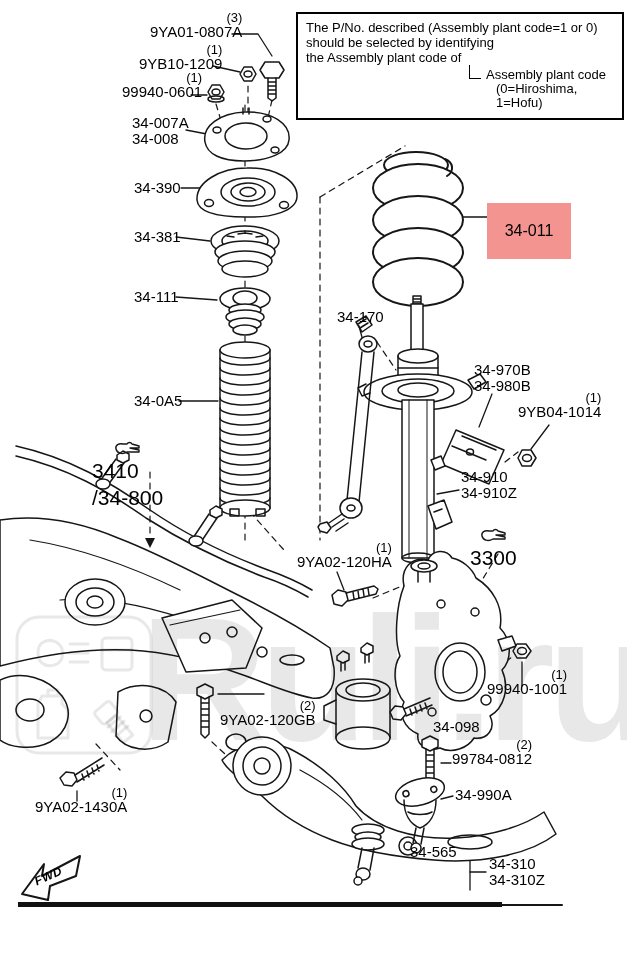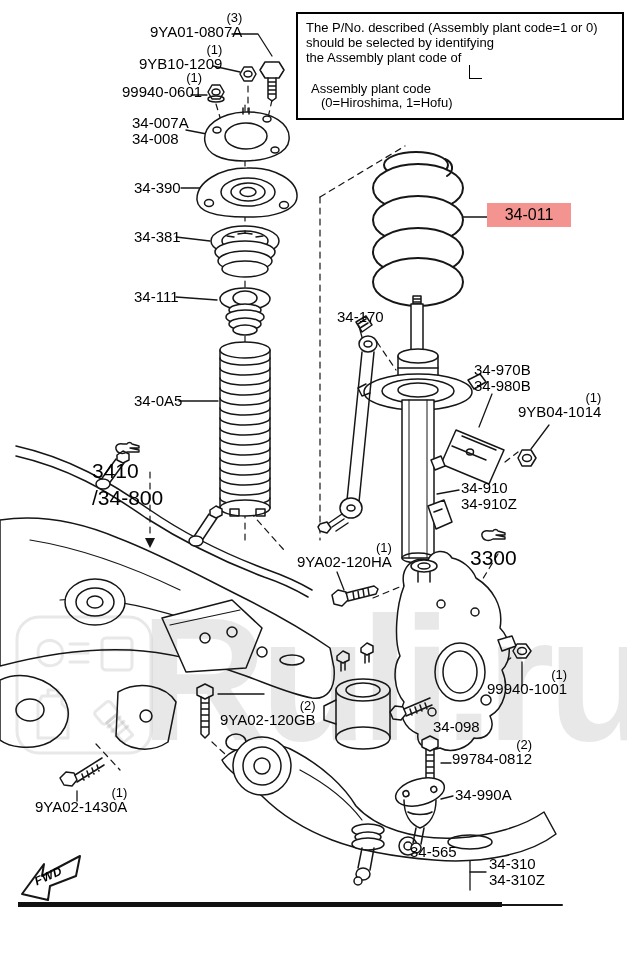--- a/index.html
+++ b/index.html
@@ -7,30 +7,30 @@
          font-family:"Liberation Sans",sans-serif;color:#000;}
   
   .art{position:absolute;left:0;top:0;z-index:2;}
   
   .info-box{position:absolute;left:296px;top:12px;width:310px;border:2px solid #000;
             padding:6px 6px 8px 8px;z-index:3;background:transparent;}
   .ib-line{font-size:13px;line-height:15px;}
   .ib-title{font-size:14.5px;line-height:17px;margin-top:2px;}
   .vin-row{margin-top:3px;font-size:15px;letter-spacing:2px;display:flex;align-items:center;}
   .vin-square{width:11px;height:13px;border:1.5px solid #000;display:inline-block;margin:0 3px;}
-  .callout-row{display:flex;align-items:flex-start;margin-top:0px;flex-direction:column;}
+  .callout-row{display:flex;align-items:flex-start;margin-top:0px;}
   .elbow{width:12px;height:13px;border-left:1.5px solid #000;border-bottom:1.5px solid #000;margin-left:163px;}
   .callout-text{font-size:13px;line-height:14px;margin-left:5px;margin-top:3px;}
   .callout-detail{margin-left:10px;}
   
   .labels-layer{position:absolute;left:0;top:0;width:627px;height:970px;z-index:3;pointer-events:none;}
   .part-label{position:absolute;font-size:15px;line-height:15px;white-space:nowrap;}
   .part-label .count{text-align:right;font-size:13px;line-height:12px;}
   .pl-line{line-height:15.5px;}
-  .part-label.highlight{padding:4px 10px;font-size:16px;min-width:64px;text-align:center;}
+  .part-label.highlight{padding:20px 10px;font-size:16px;min-width:64px;text-align:center;}
   .ref-label{position:absolute;display:flex;align-items:baseline;gap:3px;flex-direction:column;}
   .hand{width:27px;height:16px;align-self:center;}
   .ref-main{font-size:21px;}
   .ref-sub{font-size:21px;}
   
   .watermark{position:absolute;left:10px;top:0;width:627px;height:970px;z-index:4;pointer-events:none;overflow:hidden;}
   .wm-text{position:absolute;left:130px;top:578px;font-size:176px;font-weight:bold;
            letter-spacing:-7px;color:rgba(30,30,30,0.10);white-space:nowrap;}
   .wm-logo{position:absolute;left:4px;top:614px;}
   
@@ -325,21 +325,21 @@
         <div class="pl-line">34-170</div>
       </div>
       <div class="part-label" style="left: 474px; top: 362px;">
         <div class="pl-line">34-970B</div>
         <div class="pl-line">34-980B</div>
       </div>
       <div class="part-label" style="left: 518px; top: 392px;">
         <div class="count">(1)</div>
         <div class="pl-line">9YB04-1014</div>
       </div>
-      <div class="part-label" style="left: 461px; top: 480px;">
+      <div class="part-label" style="left: 461px; top: 469px;">
         <div class="pl-line">34-910</div>
         <div class="pl-line">34-910Z</div>
       </div>
       <div class="part-label" style="left: 297px; top: 542px;">
         <div class="count">(1)</div>
         <div class="pl-line">9YA02-120HA</div>
       </div>
       <div class="part-label" style="left: 487px; top: 669px;">
         <div class="count">(1)</div>
         <div class="pl-line">99940-1001</div>

